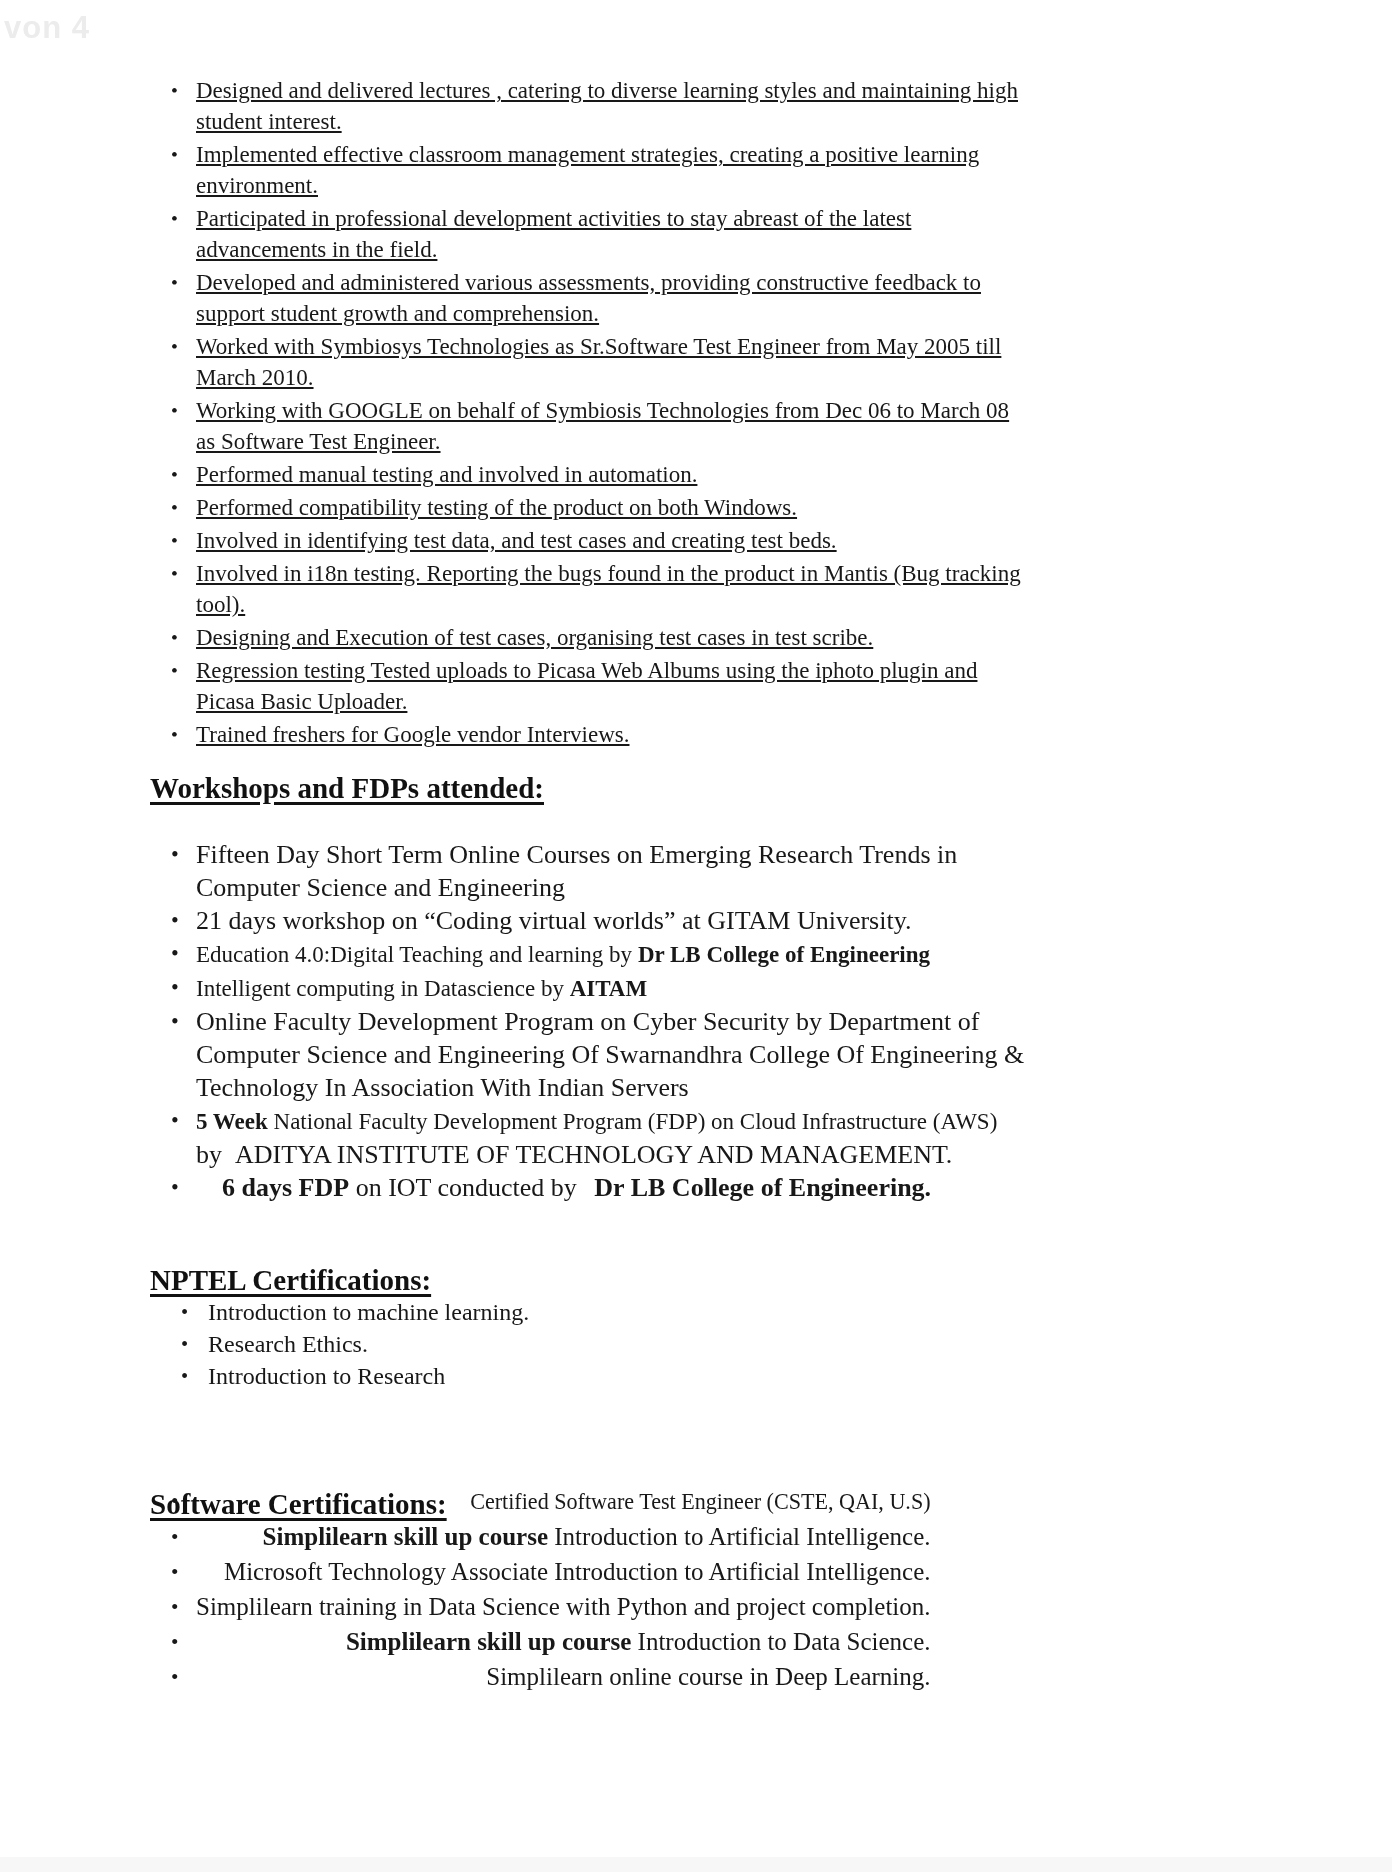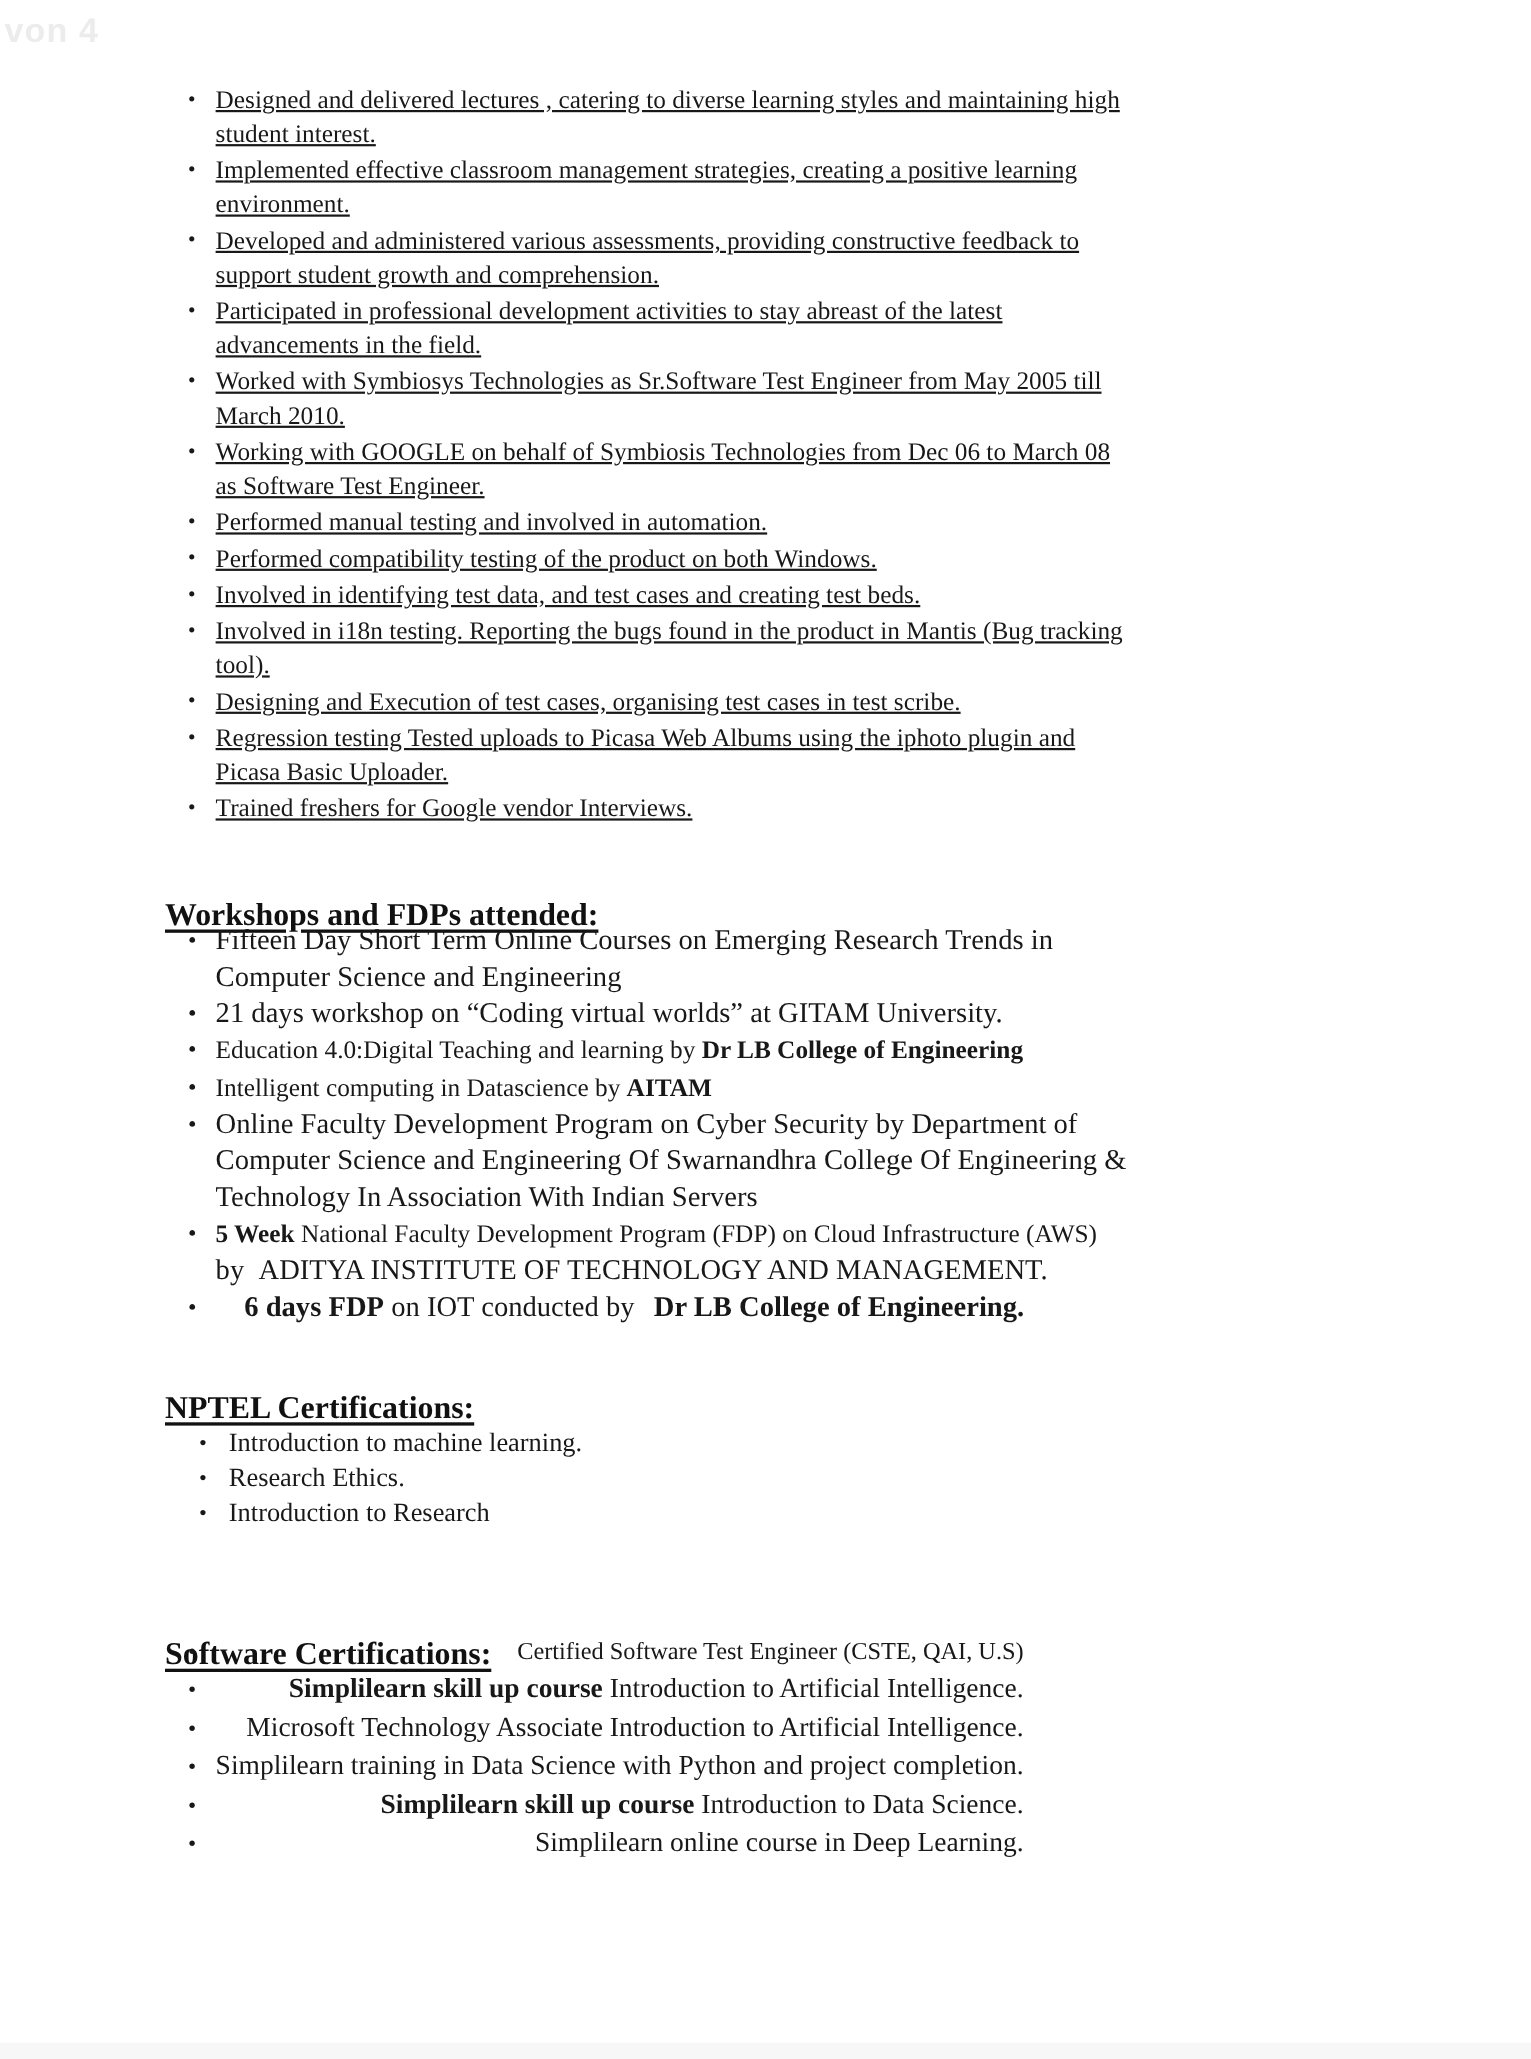--- a/index.html
+++ b/index.html
@@ -55,34 +55,34 @@
 </head>
 <body>
 
 <div class="page">
 
   <div class="page-indicator">von 4</div>
 
   <ul class="doc-list experience" style="top:75px">
       <li><span>Designed and delivered lectures , catering to diverse learning styles and maintaining high</span><br><span>student interest.</span></li>
       <li><span>Implemented effective classroom management strategies, creating a positive learning</span><br><span>environment.</span></li>
+      <li><span>Participated in professional development activities to stay abreast of the latest</span><br><span>advancements in the field.</span></li>
       <li><span>Developed and administered various assessments, providing constructive feedback to</span><br><span>support student growth and comprehension.</span></li>
-      <li><span>Participated in professional development activities to stay abreast of the latest</span><br><span>advancements in the field.</span></li>
       <li><span>Worked with Symbiosys Technologies as Sr.Software Test Engineer from May 2005 till</span><br><span>March 2010.</span></li>
       <li><span>Working with GOOGLE on behalf of Symbiosis Technologies from Dec 06 to March 08</span><br><span>as Software Test Engineer.</span></li>
       <li><span>Performed manual testing and involved in automation.</span></li>
       <li><span>Performed compatibility testing of the product on both Windows.</span></li>
       <li><span>Involved in identifying test data, and test cases and creating test beds.</span></li>
       <li><span>Involved in i18n testing. Reporting the bugs found in the product in Mantis (Bug tracking</span><br><span>tool).</span></li>
       <li><span>Designing and Execution of test cases, organising test cases in test scribe.</span></li>
       <li><span>Regression testing Tested uploads to Picasa Web Albums using the iphoto plugin and</span><br><span>Picasa Basic Uploader.</span></li>
       <li><span>Trained freshers for Google vendor Interviews.</span></li>
     </ul>
 
-  <h2 style="top:816px">
+  <h2 style="top:772px">
     <span class="hu">Workshops and FDPs attended:</span>
   </h2>
 
   <ul class="doc-list workshops" style="top:838px">
       <li><span>Fifteen Day Short Term Online Courses on Emerging Research Trends in</span><br><span>Computer Science and Engineering</span></li>
       <li><span>21 days workshop on “Coding virtual worlds” at GITAM University.</span></li>
       <li><span class="sm">Education 4.0:Digital Teaching and learning by </span><span class="sm" style="font-weight: 700;">Dr LB College of Engineering</span></li>
       <li><span class="sm">Intelligent computing in Datascience by </span><span class="sm" style="font-weight: 700;">AITAM</span></li>
       <li><span>Online Faculty Development Program on Cyber Security by Department of</span><br><span>Computer Science and Engineering Of Swarnandhra College Of Engineering &amp;</span><br><span>Technology In Association With Indian Servers</span></li>
       <li><span class="sm" style="font-weight: 700;">5 Week </span><span class="sm">National Faculty Development Program (FDP) on Cloud Infrastructure (AWS)</span><br><span>by &nbsp;ADITYA INSTITUTE OF TECHNOLOGY AND MANAGEMENT.</span></li>

